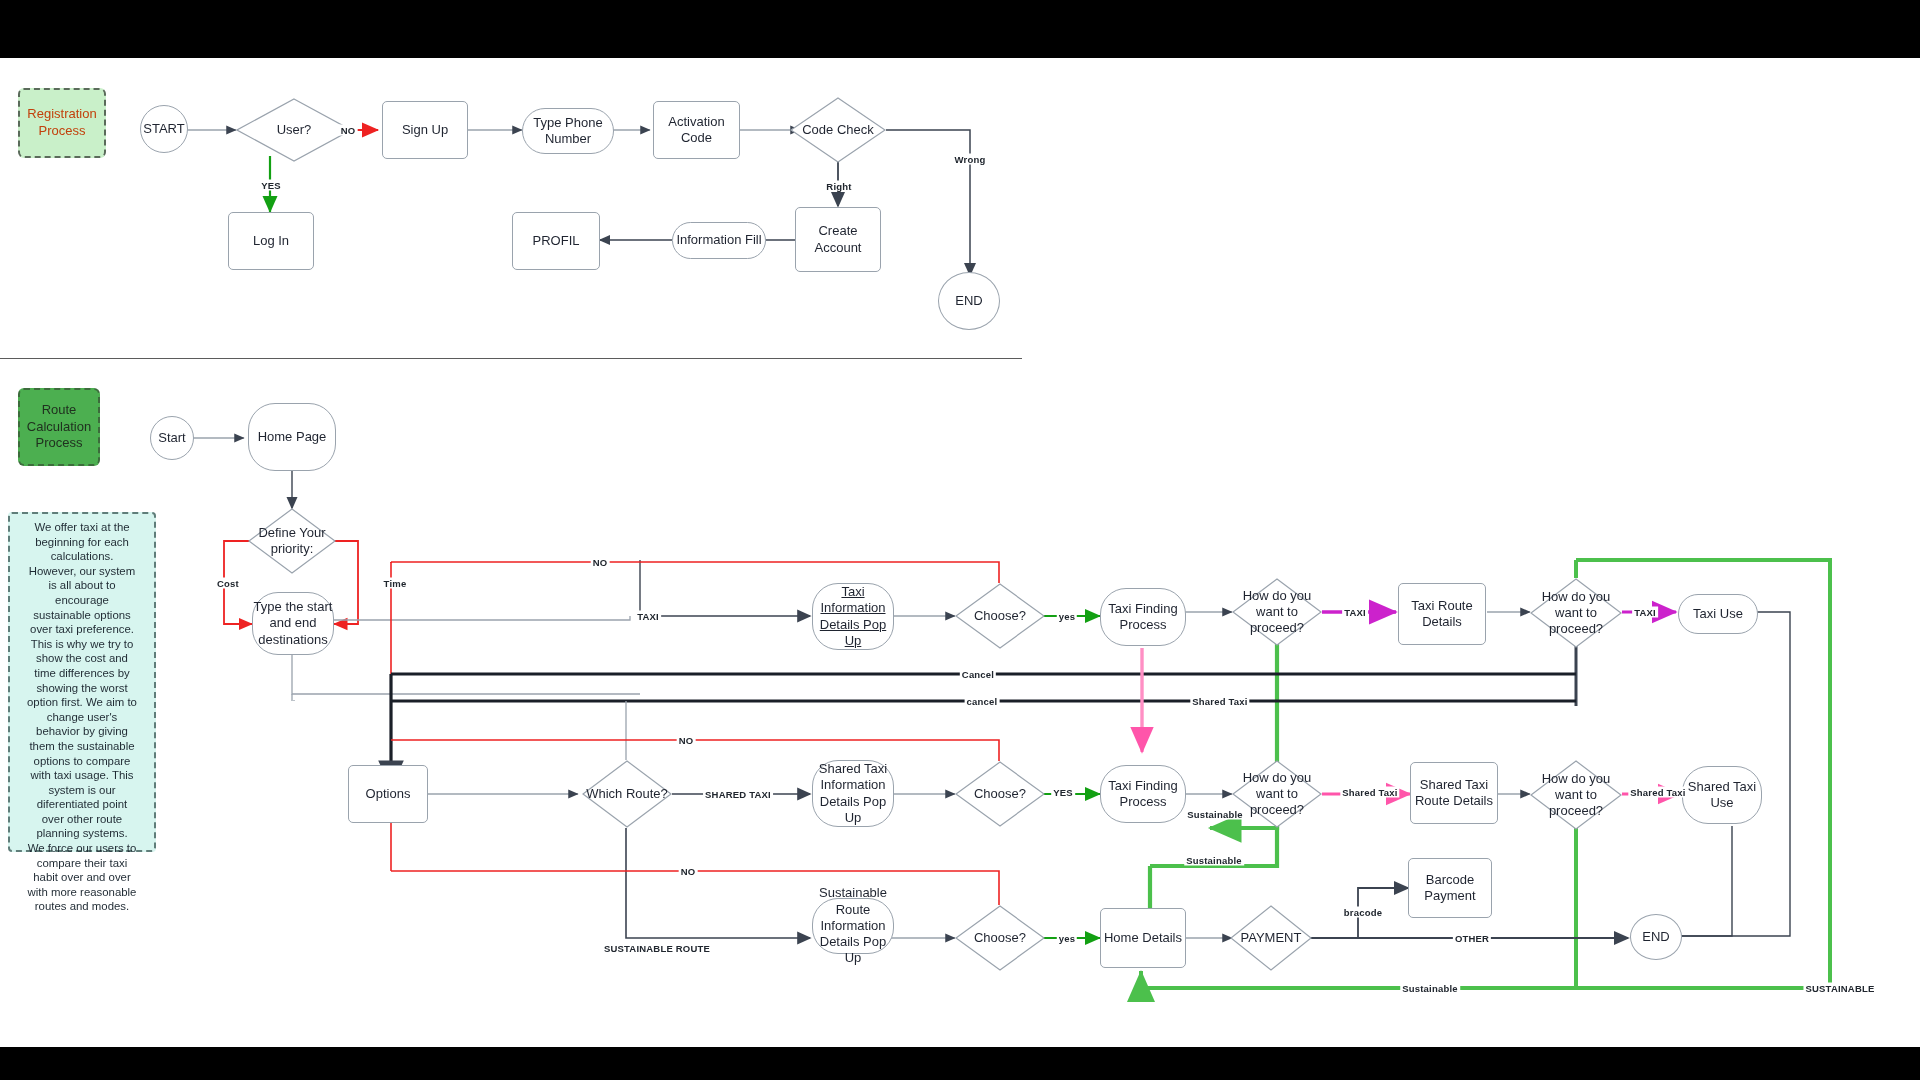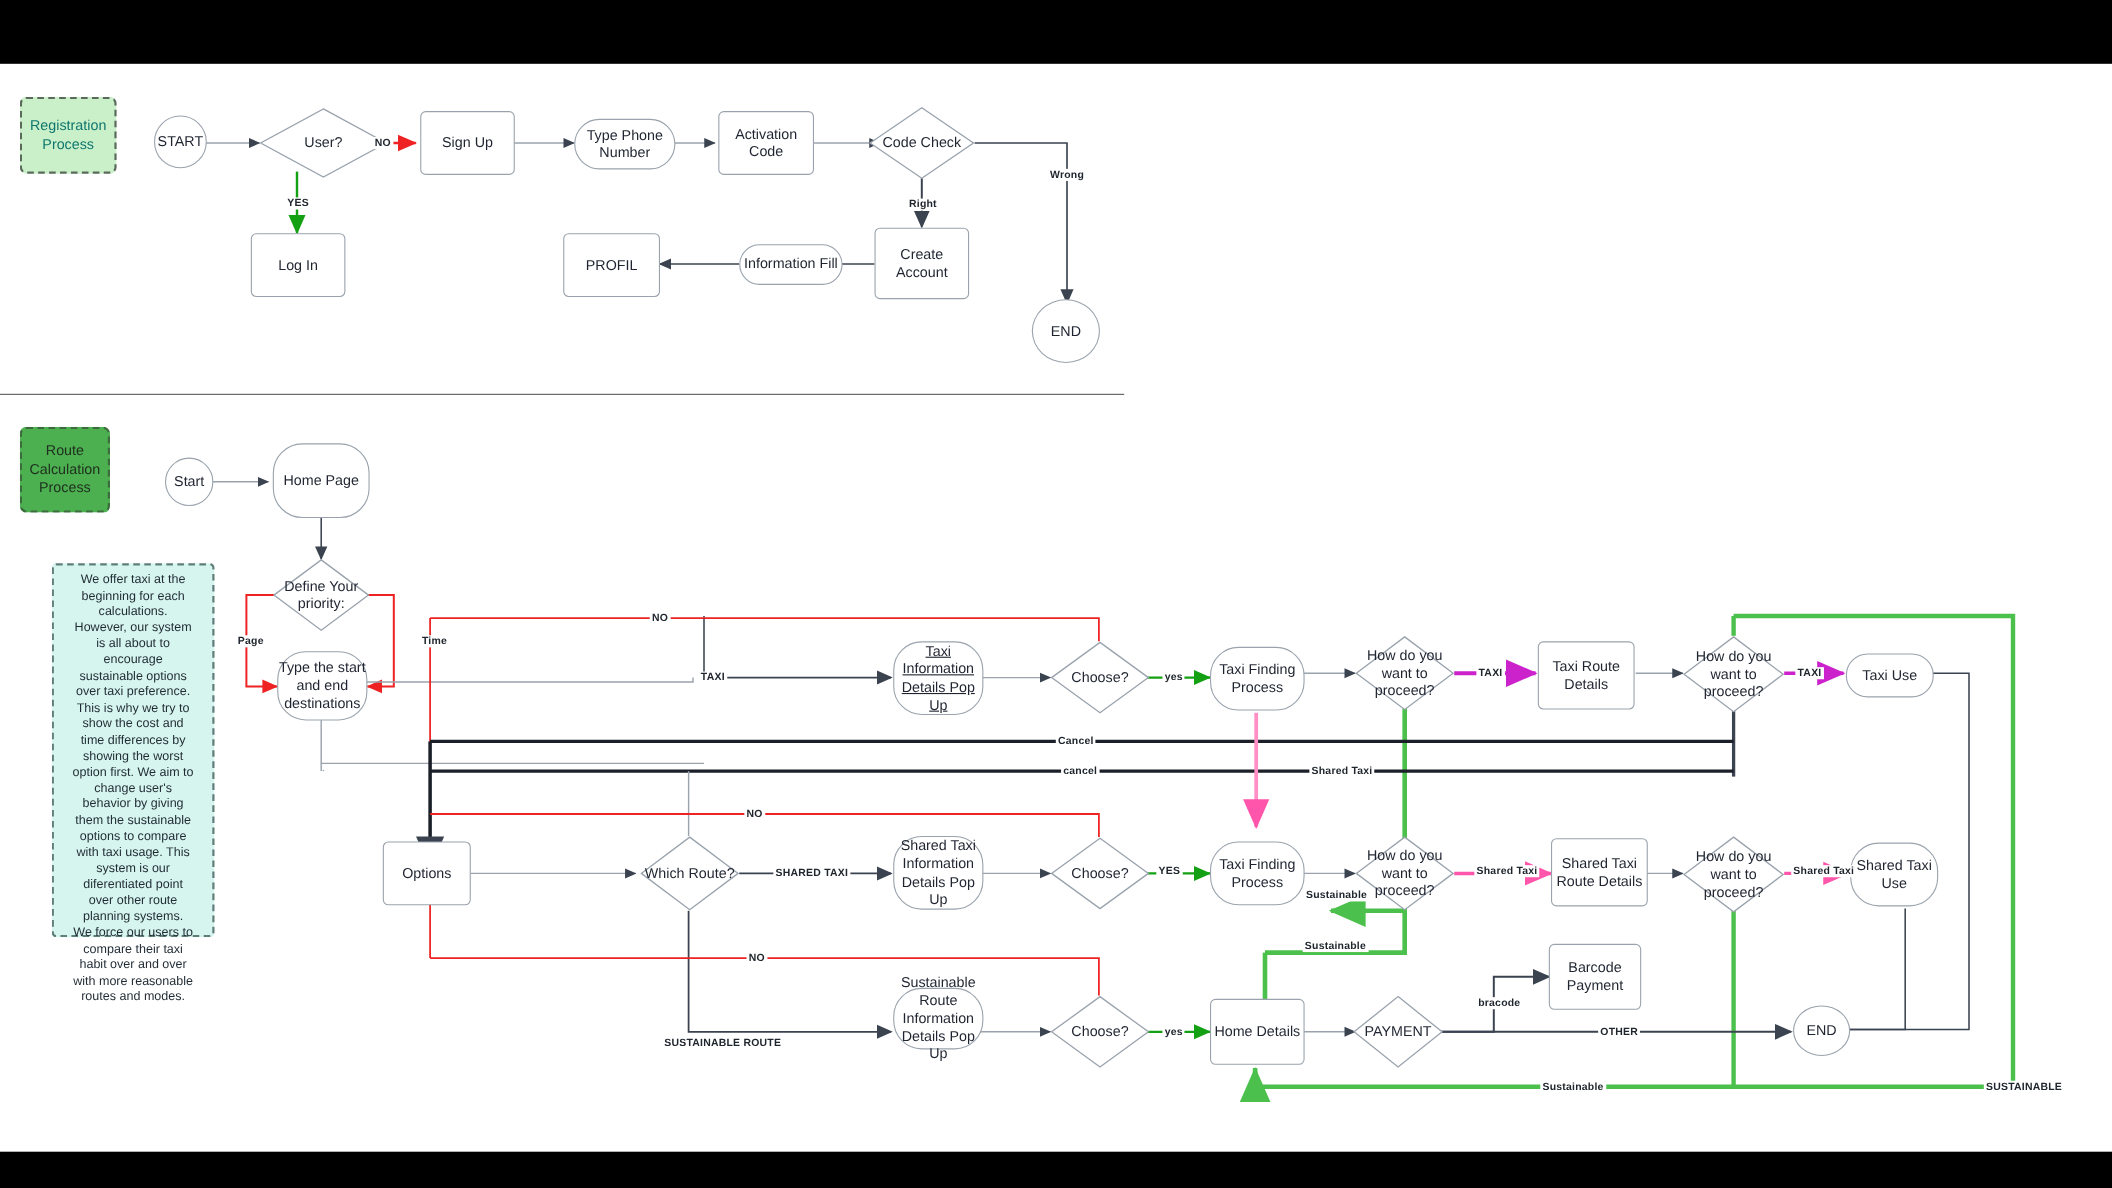--- a/index.html
+++ b/index.html
@@ -69,21 +69,21 @@
   .tagbox {
     position: absolute;
     box-sizing: border-box;
     display: flex;
     align-items: center;
     justify-content: center;
     text-align: center;
     border-radius: 6px;
     font-size: 13px;
     line-height: 1.3;
-    color: #0f766e;
+    color: #c2410c;
   }
   .tag-reg {
     background: #c9f0c9;
     border: 2px dashed #5a6a5a;
   }
   .tag-route {
     background: #4caf50;
     border: 2px dashed #3c6b3c;
     color: #20311f;
   }
@@ -91,21 +91,20 @@
     position: absolute;
     box-sizing: border-box;
     background: #d7f5ef;
     border: 2px dashed #5f7d79;
     border-radius: 4px;
     padding: 6px 17px;
     font-size: 11.4px;
     line-height: 1.28;
     color: #1f2a33;
     text-align: center;
-    margin-left: 39px;
   }
   .elabel {
     position: absolute;
     font-size: 9.5px;
     font-weight: bold;
     color: #20262e;
     background: #ffffff;
     padding: 0 2px;
     white-space: nowrap;
     transform: translate(-50%, -50%);
@@ -466,21 +465,21 @@
   </div>
 
   <div class="node rect" style="left:1408px; top:858px; width:84px; height:60px;">
     <span>Barcode Payment</span>
   </div>
 
   <div class="node circle" style="left:1630px; top:914px; width:52px; height:46px;">
     <span>END</span>
   </div>
 
-  <div class="elabel" style="left:228px; top:583px;">Page</div>
+  <div class="elabel" style="left:228px; top:583px;">Cost</div>
   <div class="elabel" style="left:357px; top:583px;margin-left:38px;">Time</div>
 
   <div class="elabel" style="left:600px; top:562px;">NO</div>
   <div class="elabel" style="left:686px; top:740px;">NO</div>
   <div class="elabel" style="left:688px; top:871px;">NO</div>
 
   <div class="elabel" style="left:648px; top:616px;">TAXI</div>
   <div class="elabel" style="left:738px; top:794px;">SHARED TAXI</div>
   <div class="elabel" style="left:657px; top:948px;">SUSTAINABLE ROUTE</div>
 

